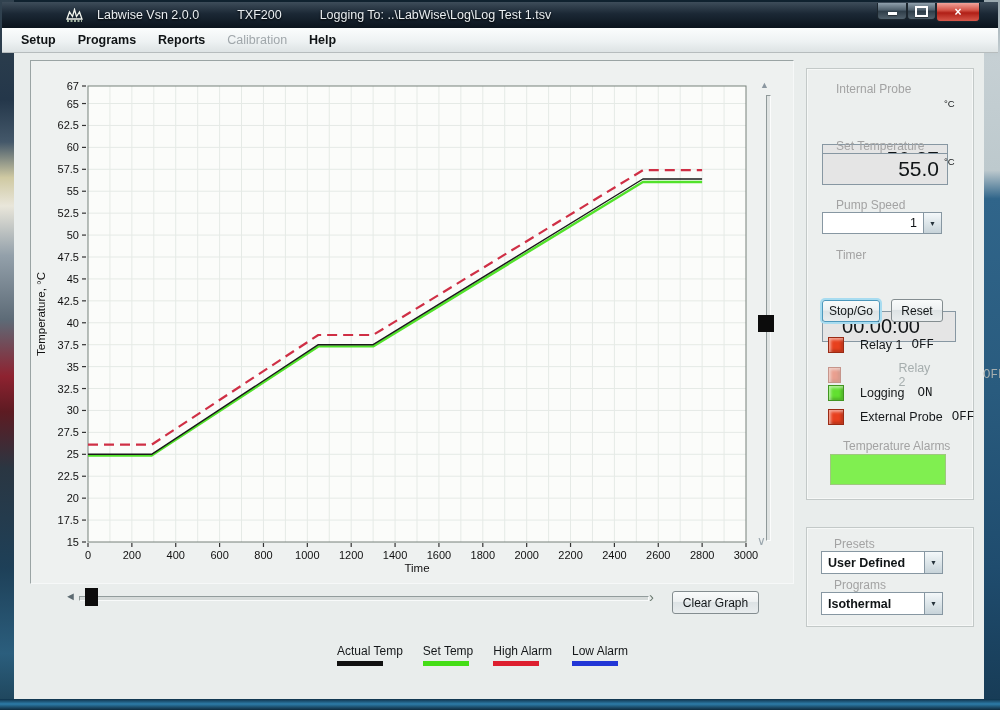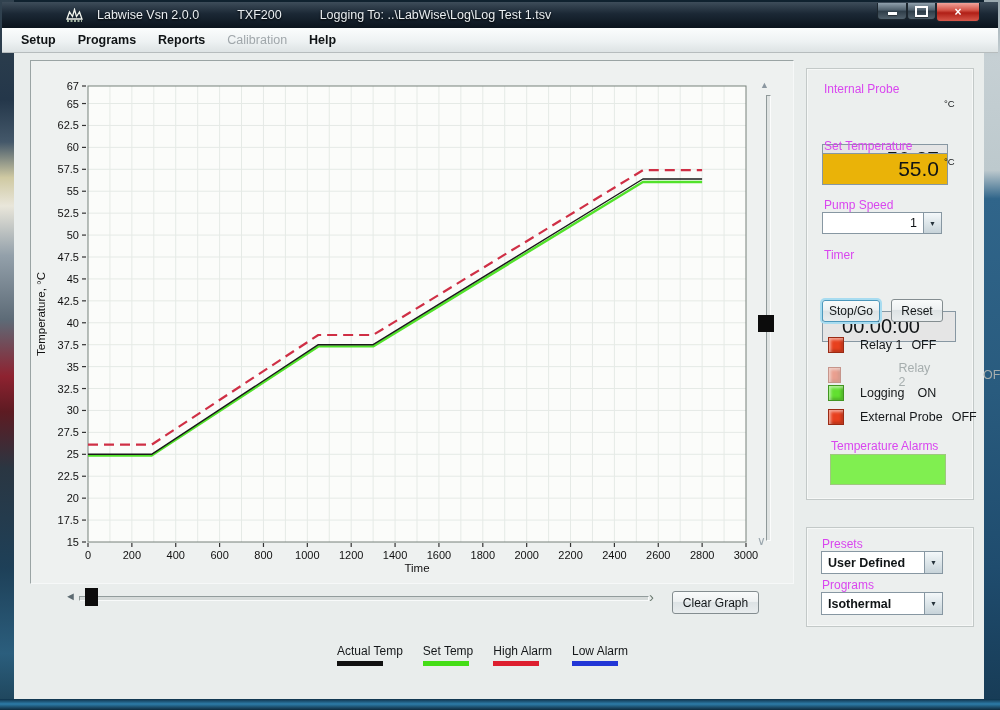--- a/index.html
+++ b/index.html
@@ -57,38 +57,38 @@
   
   #grant{left:26px;top:629px;font-size:47px;font-weight:bold;letter-spacing:-2px;color:#1b4fc7;line-height:1;}
   #legend{left:337px;top:644px;display:flex;gap:20px;}
   .legend-item{display:flex;flex-direction:column;}
   .legend-label{font-size:12px;color:#15181a;margin-bottom:3px;white-space:nowrap;}
   .legend-swatch{width:46px;height:5px;}
   
   .grp{border:1px solid #c3c9c8;box-shadow:inset 0 0 0 1px #f6f8f7;background:#ecefee;}
   #grp-main{left:806px;top:68px;width:166px;height:430px;}
   #grp-sel{left:806px;top:527px;width:166px;height:98px;}
-  .lbl{font-size:12px;color:#d946ef;}
-  .field{background:#eab308;border:1px solid #8797a2;color:#101416;
+  .lbl{font-size:12px;color:#a3a3a3;margin-left:12px;}
+  .field{background:#e5e5e5;border:1px solid #8797a2;color:#101416;
     display:flex;align-items:center;justify-content:flex-end;padding-right:8px;
     font-size:21px;}
   .field.ro{background:#e5e5e5;margin-top:48px;}
   .unit{font-size:9.5px;color:#15181a;}
   .combo{background:#fff;border:1px solid #8797a2;display:flex;align-items:center;font-size:12.5px;color:#101416;}
   .combo .val{flex:1;padding:0 6px;}
   .combo .val.right{text-align:right;}
   .combo .drop{width:17px;align-self:stretch;border-left:1px solid #8797a2;
     background:linear-gradient(180deg,#f4f8fa 0%,#dbe4e8 55%,#c7d3d9 100%);
     display:flex;align-items:center;justify-content:center;font-size:7px;color:#25323a;}
   #stopgo{box-shadow:0 0 0 2px #a8dcf0;border-color:#4e98bc;}
   .ind-row{position:absolute;display:flex;align-items:center;}
   .ind-led{width:14px;height:14px;border:1px solid #00000055;
     box-shadow:inset 2px 2px 3px #ffffff88, inset -2px -2px 3px #00000033;}
   .ind-text{margin-left:16px;font-size:12.5px;color:#15181a;}
-  .ind-state{margin-left:9px;}
+  .ind-state{margin-left:9px;font-family:Liberation Mono, monospace;}
   .ind-row.dim .ind-led{opacity:.45;}
   .ind-row.dim .ind-text{color:#a6aeae;}
   #alarm-box{left:830px;top:454px;width:114px;height:29px;border:1px solid #9ec87e;}
   .sel-combo{font-weight:bold;}
 </style>
 </head>
 <body>
 
 <div id="window">
   <div class="edge" id="edge-left"></div>

